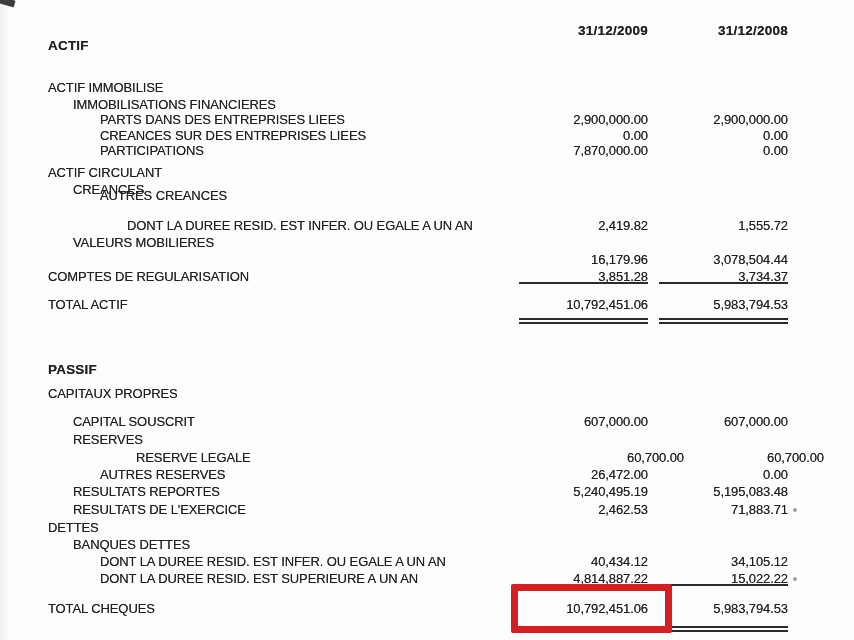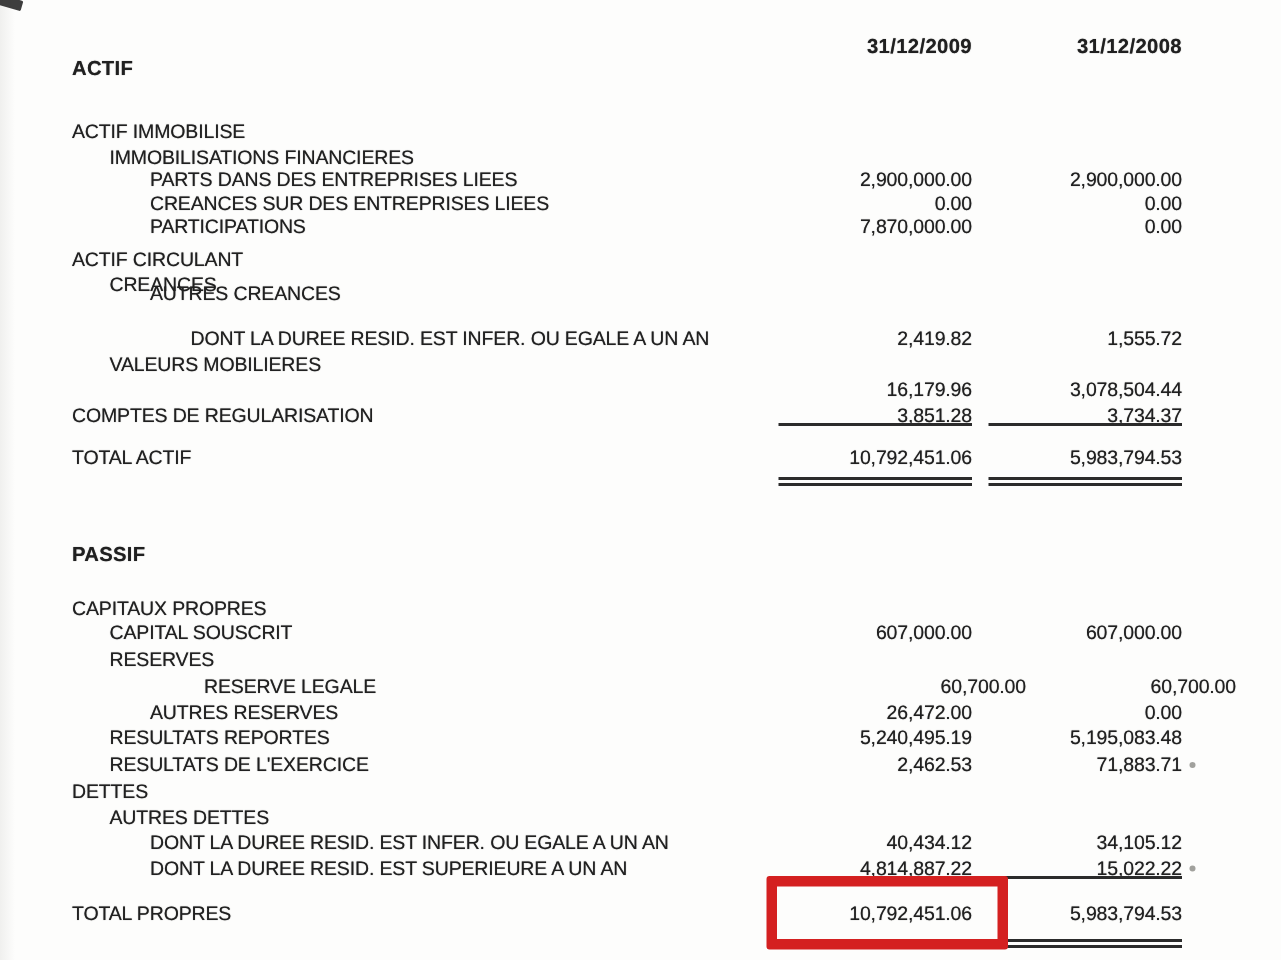--- a/index.html
+++ b/index.html
@@ -122,21 +122,21 @@
       <div class="row" style="top: 297px;">
         <span class="lbl ind0">TOTAL ACTIF</span>
         <span class="v1">10,792,451.06</span>
         <span class="v2">5,983,794.53</span>
       </div>
       <div class="drule c1" style="top: 318px;"></div>
       <div class="drule c2" style="top: 318px;"></div>
       <div class="row bold" style="top: 362px;">
         <span class="lbl ind0">PASSIF</span>
       </div>
-      <div class="row" style="top: 398px;">
+      <div class="row" style="top: 386px;">
         <span class="lbl ind0">CAPITAUX PROPRES</span>
       </div>
       <div class="row" style="top: 414px;">
         <span class="lbl ind1">CAPITAL SOUSCRIT</span>
         <span class="v1">607,000.00</span>
         <span class="v2">607,000.00</span>
       </div>
       <div class="row" style="top: 432px;">
         <span class="lbl ind1">RESERVES</span>
       </div>
@@ -158,37 +158,37 @@
       <div class="row" style="top: 502px;">
         <span class="lbl ind1">RESULTATS DE L'EXERCICE</span>
         <span class="v1">2,462.53</span>
         <span class="v2">71,883.71</span>
         <span class="stray" style="left: 793px; top: 6px;"></span>
       </div>
       <div class="row" style="top: 520px;">
         <span class="lbl ind0">DETTES</span>
       </div>
       <div class="row" style="top: 537px;">
-        <span class="lbl ind1">AUTRES DETTES</span>
+        <span class="lbl ind1">BANQUES DETTES</span>
       </div>
       <div class="row" style="top: 554px;">
         <span class="lbl ind2">DONT LA DUREE RESID. EST INFER. OU EGALE A UN AN</span>
         <span class="v1">40,434.12</span>
         <span class="v2">34,105.12</span>
       </div>
       <div class="row" style="top: 571px;">
         <span class="lbl ind2">DONT LA DUREE RESID. EST SUPERIEURE A UN AN</span>
         <span class="v1">4,814,887.22</span>
         <span class="v2">15,022.22</span>
         <span class="stray" style="left: 793px; top: 6px;"></span>
       </div>
       <div class="rule c1" style="top: 584px;"></div>
       <div class="rule c2" style="top: 584px;"></div>
       <div class="row" style="top: 601px;">
-        <span class="lbl ind0">TOTAL PROPRES</span>
+        <span class="lbl ind0">TOTAL CHEQUES</span>
         <span class="v1">10,792,451.06</span>
         <span class="v2">5,983,794.53</span>
       </div>
       <div class="drule c1" style="top: 626px;"></div>
       <div class="drule c2" style="top: 626px;"></div>
     </div>
 
   <div id="hlbox" style="border-color: rgb(212, 32, 32);"></div>
 </div>
 

